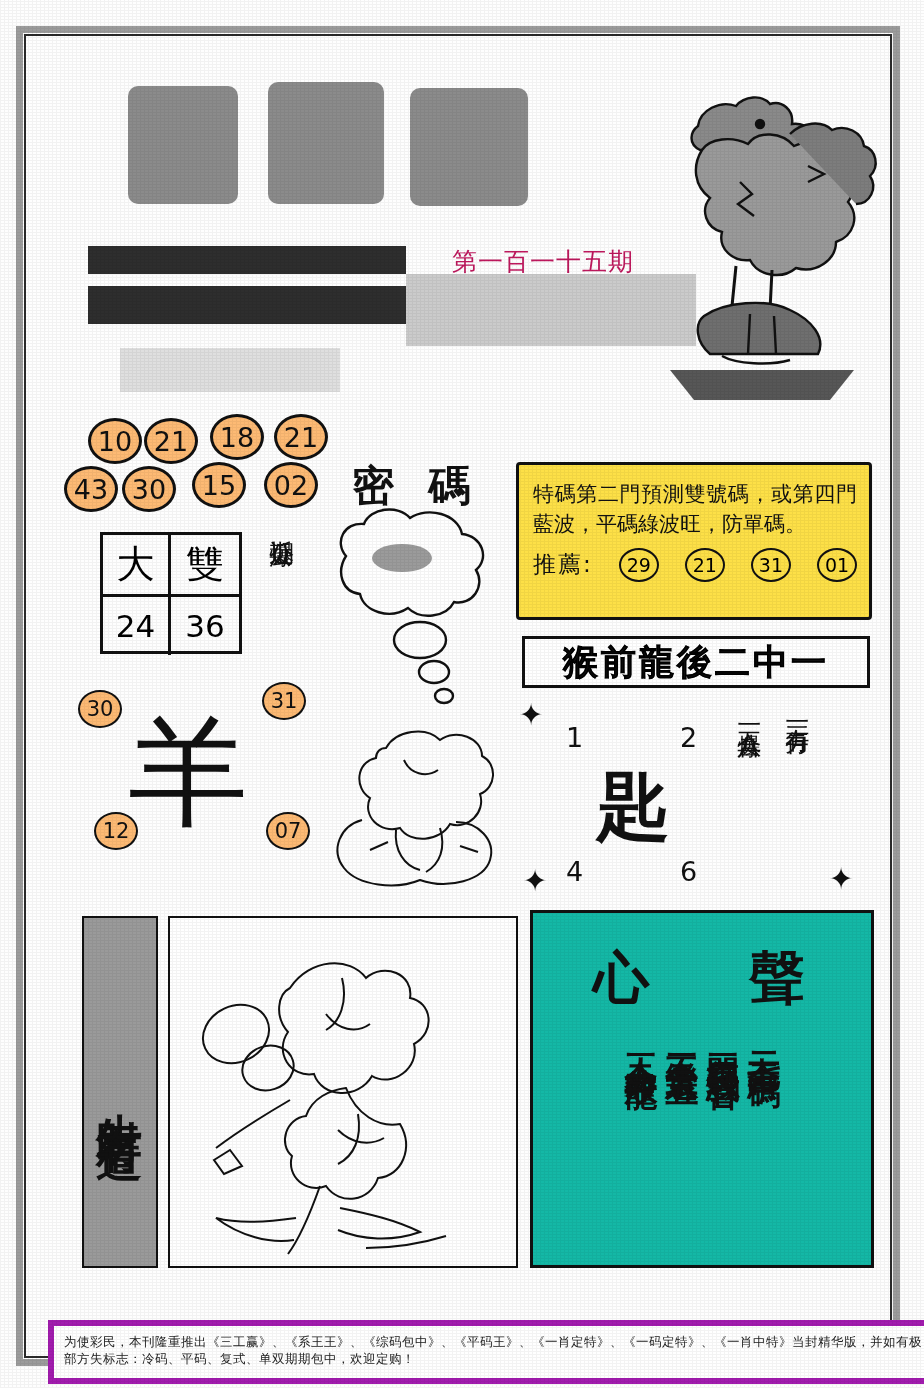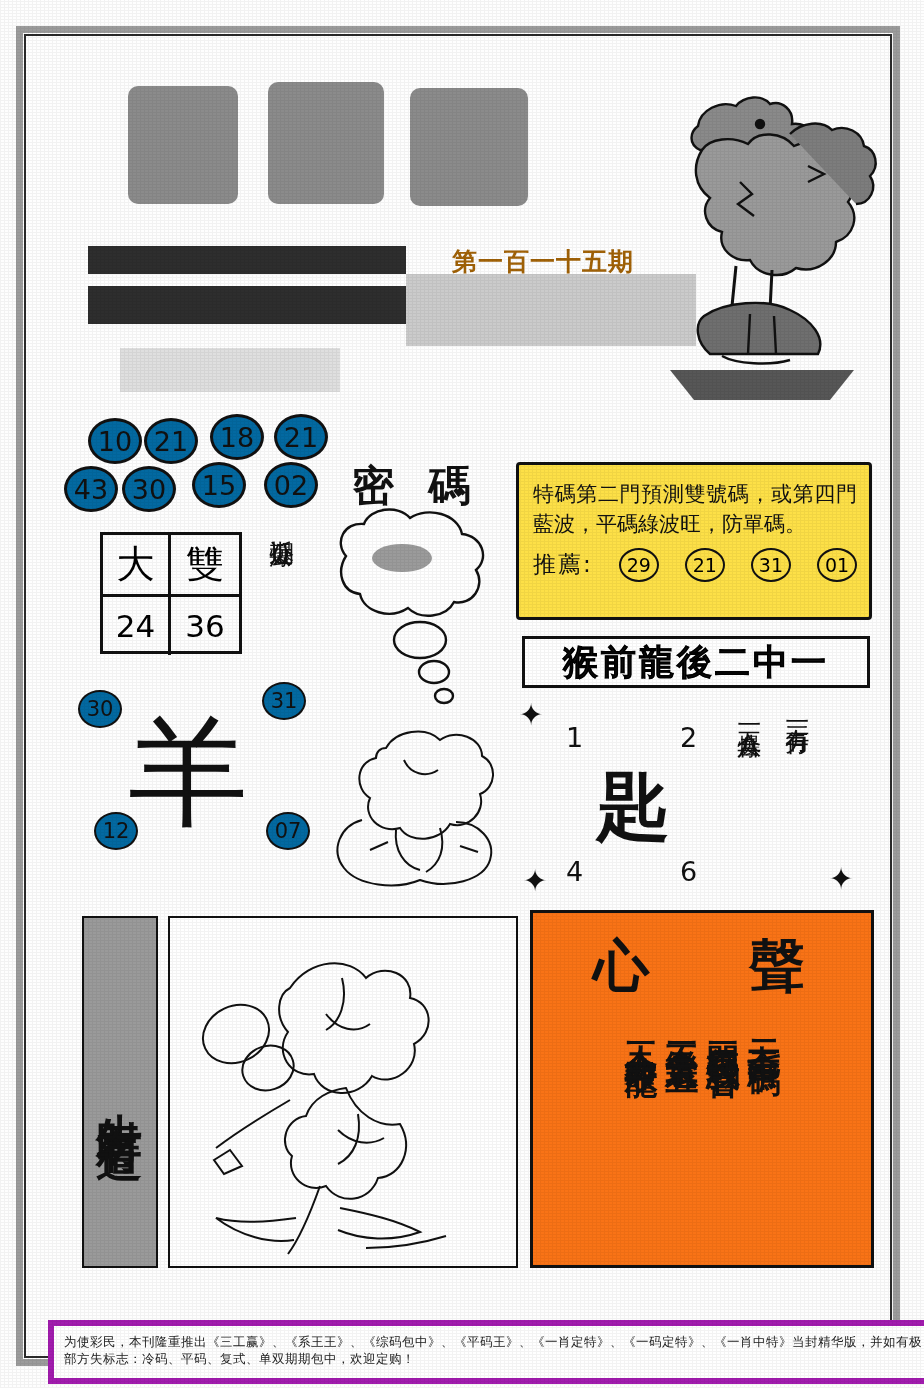--- a/index.html
+++ b/index.html
@@ -73,22 +73,22 @@
     width: 220px; height: 44px;
     background: #c9c9c9;
     opacity: .6;
   }
   .issue-label {
     position: absolute;
     left: 452px; top: 245px;
     font-family: "DejaVu Sans", sans-serif;
     font-size: 25px;
     letter-spacing: 1px;
-    color: #a16207;
-    font-weight: 700;
+    color: #be185d;
+    font-weight: 400;
   }
 
   
   .rooster {
     position: absolute;
     left: 640px; top: 70px;
     width: 244px; height: 340px;
   }
   .rooster svg { display:block; }
 
@@ -96,21 +96,21 @@
   .ball {
     position: absolute;
     border: 3px solid #111;
     border-radius: 50%;
     display: flex;
     align-items: center;
     justify-content: center;
     font-size: 27px;
     font-family: "DejaVu Sans", sans-serif;
     color: #111;
-    background: #0369a1;
+    background: #fdba74;
     box-sizing: border-box;
   }
   .ball.small {
     font-size: 21px;
     border-width: 2px;
   }
 
   
   .tbl {
     position: absolute;
@@ -285,22 +285,22 @@
     box-sizing: border-box;
     background: #fff;
     overflow: hidden;
   }
   .panel-right {
     position: absolute;
     left: 530px; top: 910px;
     width: 344px; height: 358px;
     border: 3px solid #111;
     box-sizing: border-box;
-    background: #f97316;
-    padding: 12px 6px;
+    background: #14b8a6;
+    padding: 24px 6px;
   }
   .xinsheng {
     text-align: center;
     font-size: 56px;
     font-weight: bold;
     letter-spacing: 40px;
     color: #111;
     margin: 4px 0 10px 34px;
     font-family: "DejaVu Sans", sans-serif;
   }

